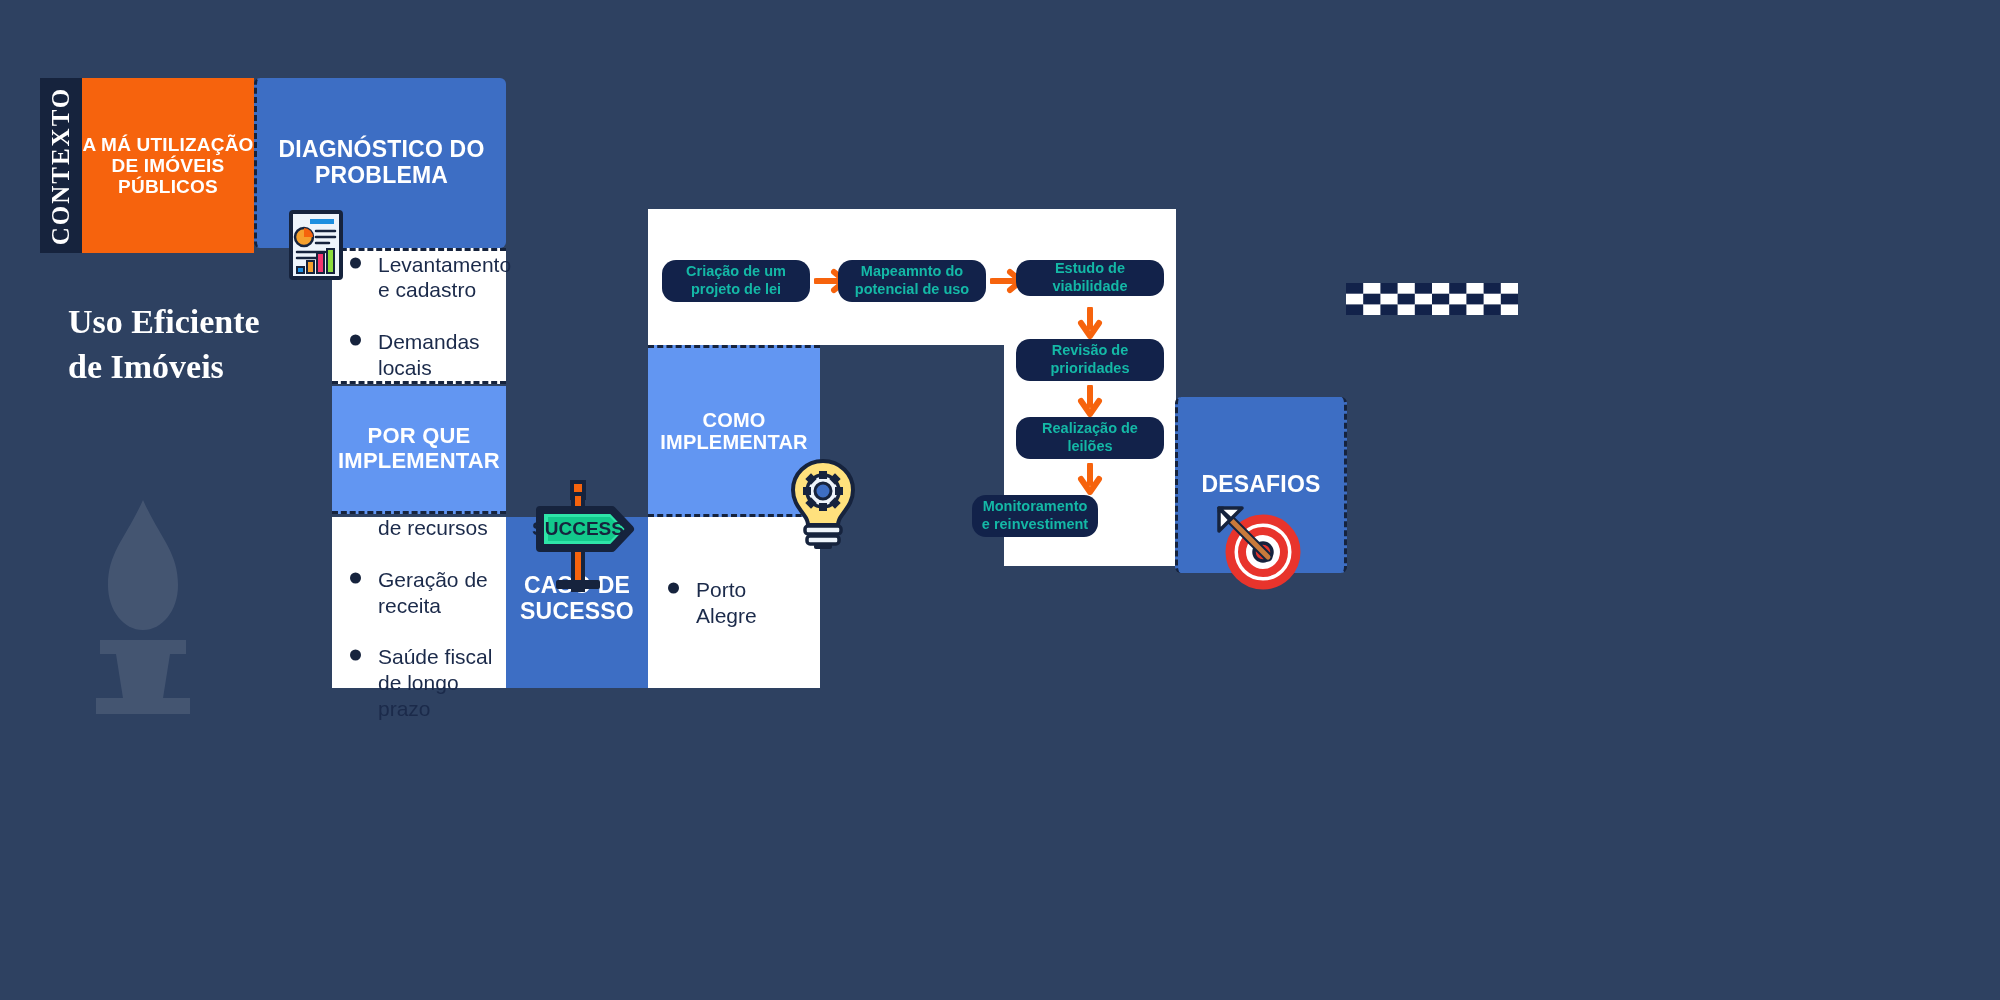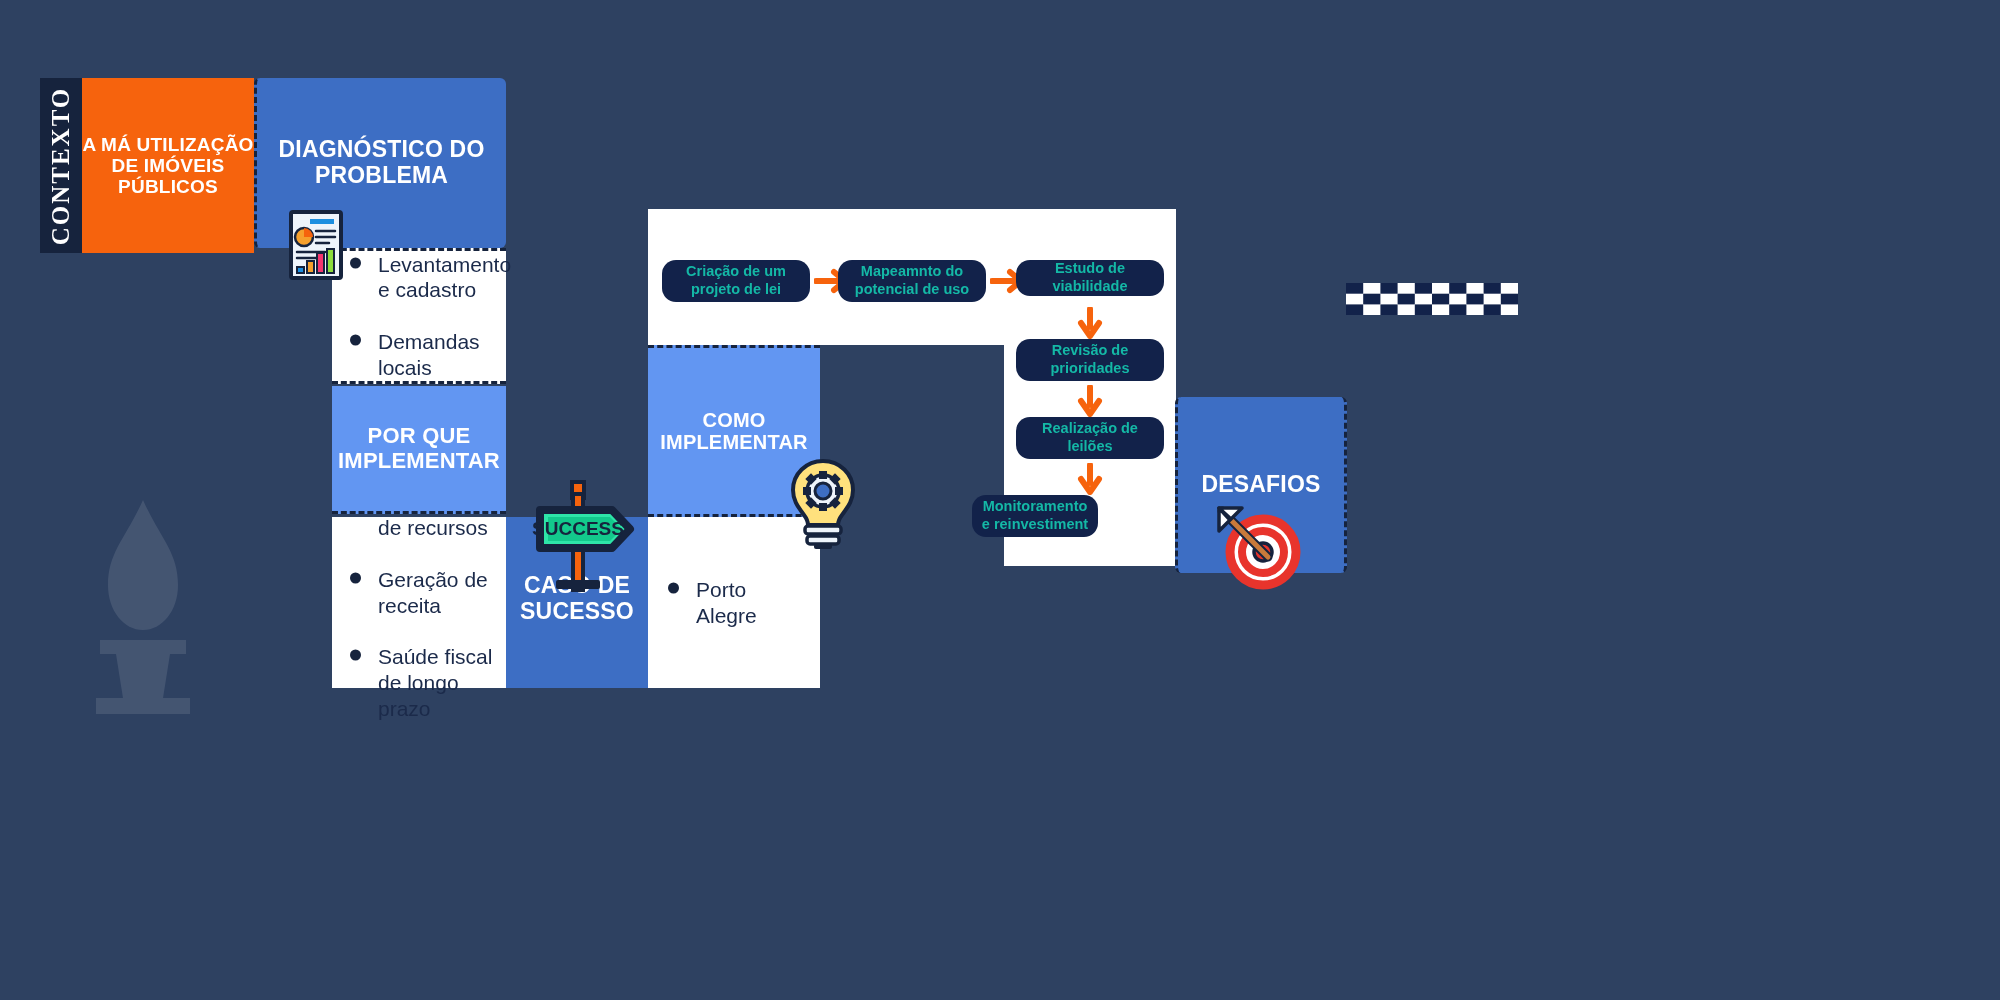--- a/index.html
+++ b/index.html
@@ -221,20 +221,24 @@
         <rect x="120.4" y="10.7" width="17.2" height="10.7"></rect>
       <rect x="154.8" y="10.7" width="17.2" height="10.7"></rect>
       <rect x="0" y="21.4" width="17.2" height="10.7"></rect>
         <rect x="34.4" y="21.4" width="17.2" height="10.7"></rect>
       <rect x="68.8" y="21.4" width="17.2" height="10.7"></rect>
         <rect x="103.2" y="21.4" width="17.2" height="10.7"></rect>
       <rect x="137.6" y="21.4" width="17.2" height="10.7"></rect>
     </g>
   </svg>
 
+  <div id="title">
+    <div>Uso Eficiente</div>
+    <div>de Imóveis</div>
+  </div>
 
   <svg id="watermark" viewBox="0 0 130 230">
     <path d="M65 10 C48 48 30 62 30 95 c0 26 16 45 35 45 s35-19 35-45 C100 62 82 48 65 10 Z" fill="#ffffff"></path>
     <path d="M22 150 h86 v14 H22 Z" fill="#ffffff"></path>
     <path d="M38 164 h54 l-7 44 H45 Z" fill="#ffffff"></path>
     <path d="M18 208 h94 v16 H18 Z" fill="#ffffff"></path>
   </svg>
 
   <svg class="icon" style="left:288px;top:209px;width:56px;height:72px;" viewBox="0 0 56 72">
     <rect x="3" y="3" width="50" height="66" rx="2" fill="#eef4fb" stroke="#16233d" stroke-width="4"></rect>

